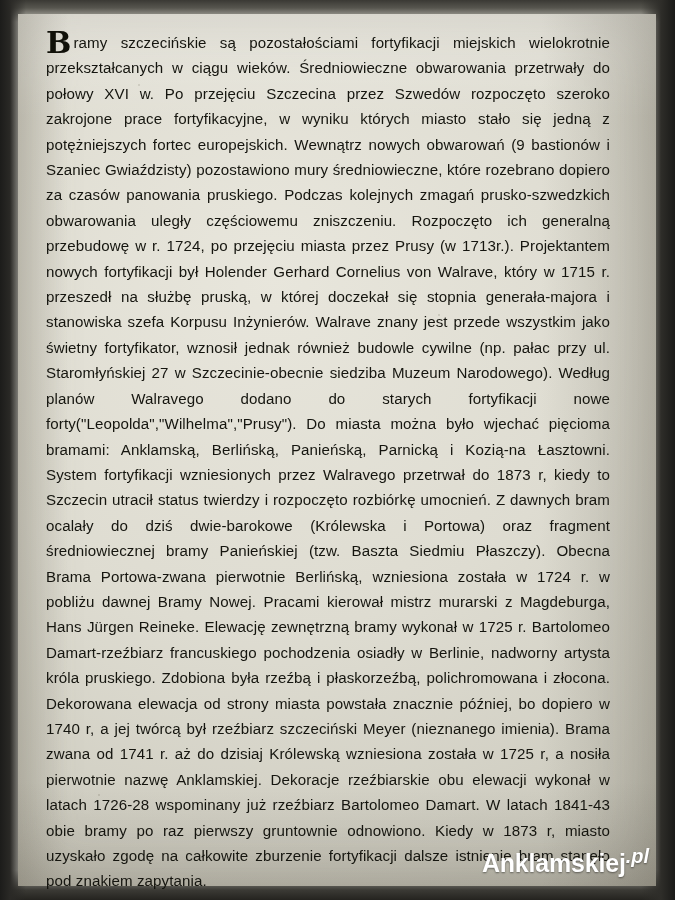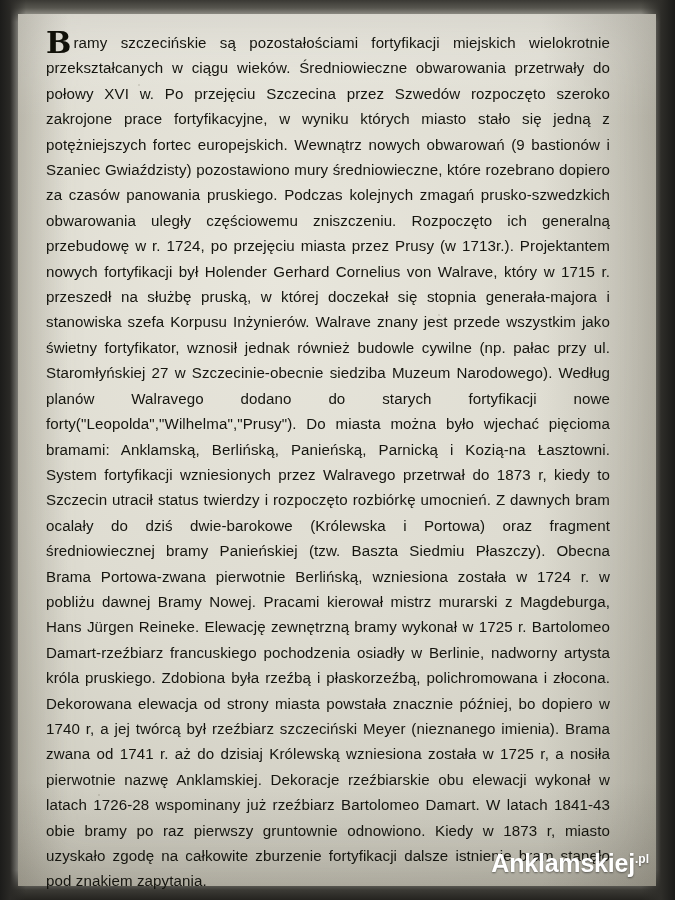--- a/index.html
+++ b/index.html
@@ -87,24 +87,25 @@
     bottom: 22px;
     font-family: "Liberation Sans", sans-serif;
     font-size: 25px;
     font-weight: bold;
     color: #ffffff;
     text-shadow: 0 1px 2px rgba(0,0,0,0.45);
     letter-spacing: -0.2px;
     white-space: nowrap;
   }
   .watermark .wm-suffix {
-    font-size: 12px;
+    font-size: 20px;
     font-weight: bold;
     vertical-align: super;
     letter-spacing: 0;
+    font-style: italic;
   }
   
   .speck {
     position: absolute;
     background: rgba(90,85,70,0.22);
     border-radius: 50%;
   }
 </style>
 </head>
 <body>

